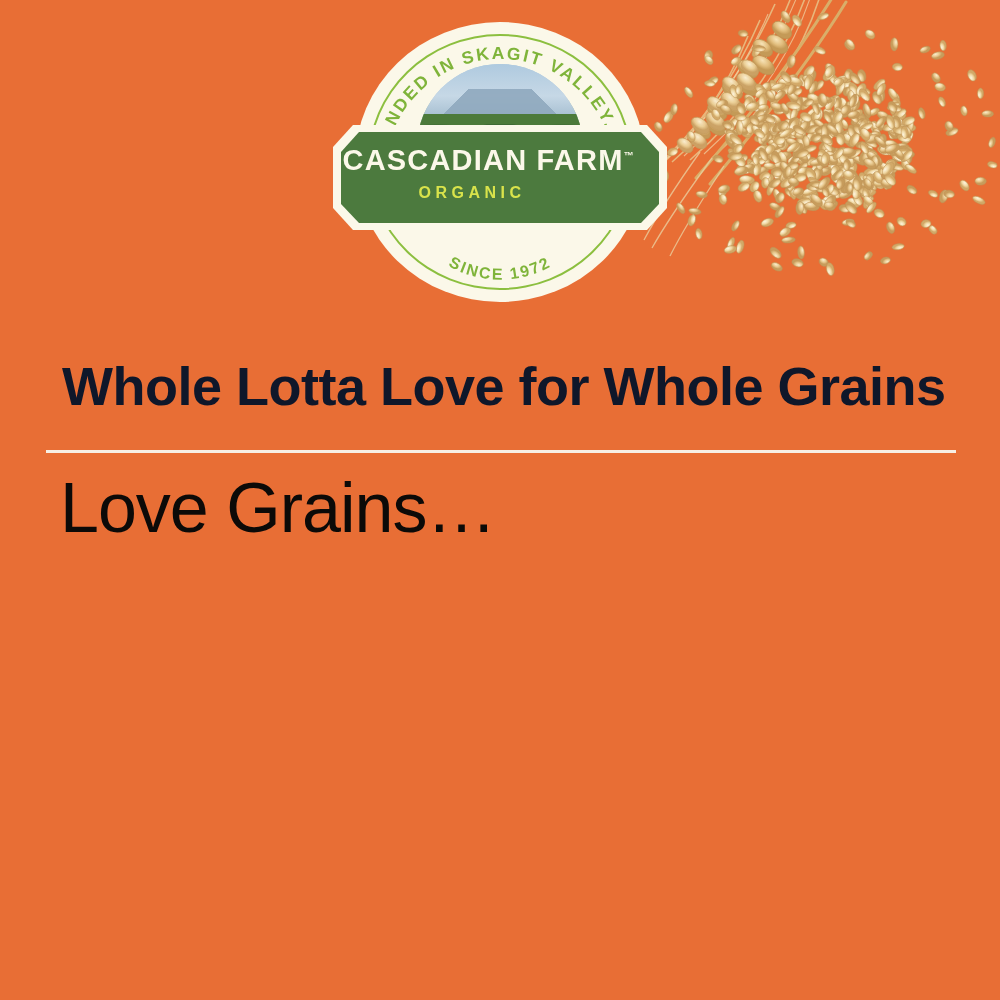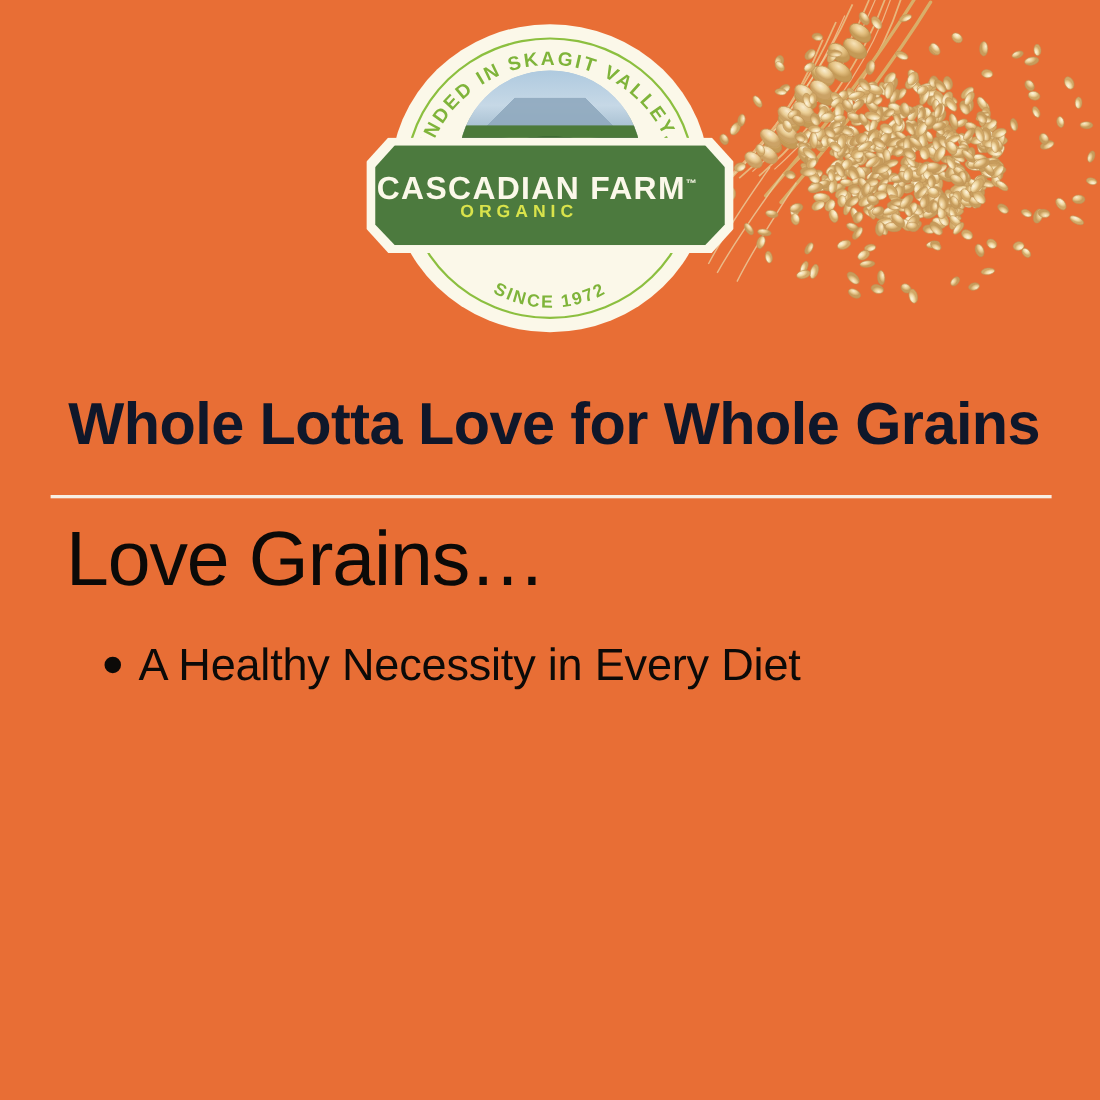--- a/index.html
+++ b/index.html
@@ -103,21 +103,21 @@
     left:-14px; top:110px;
     width:318px; height:91px;
     background:#4C7A3E;
     clip-path:polygon(18px 0, 300px 0, 318px 20px, 318px 72px, 300px 91px,
                       206px 91px, 196px 91px, 130px 91px, 120px 91px,
                       18px 91px, 0 72px, 0 20px);
   }
 
   .brand-name {
     position:absolute;
-    left:-14px; top:134px;
+    left:-14px; top:122px;
     width:294px;
     text-align:center;
     color:#FBF8E9;
     font-size:29px;
     font-weight:bold;
     letter-spacing:1.2px;
     white-space:nowrap;
   }
   .brand-tm {
     font-size:10px;
@@ -964,17 +964,13 @@
     <div class="brand-sub">ORGANIC</div>
   </div>
 </div>
 
 <div class="headline">Whole Lotta Love for Whole Grains</div>
 <div class="divider"></div>
 
 <div class="section-title">Love Grains…</div>
 
 <ul class="bullets">
-  <li class="bullet single">
-    <span class="dot"></span>
-    <span class="txt">A Healthy Necessity in Every Diet</span>
-  </li>
 </ul>
 
 </body></html>

